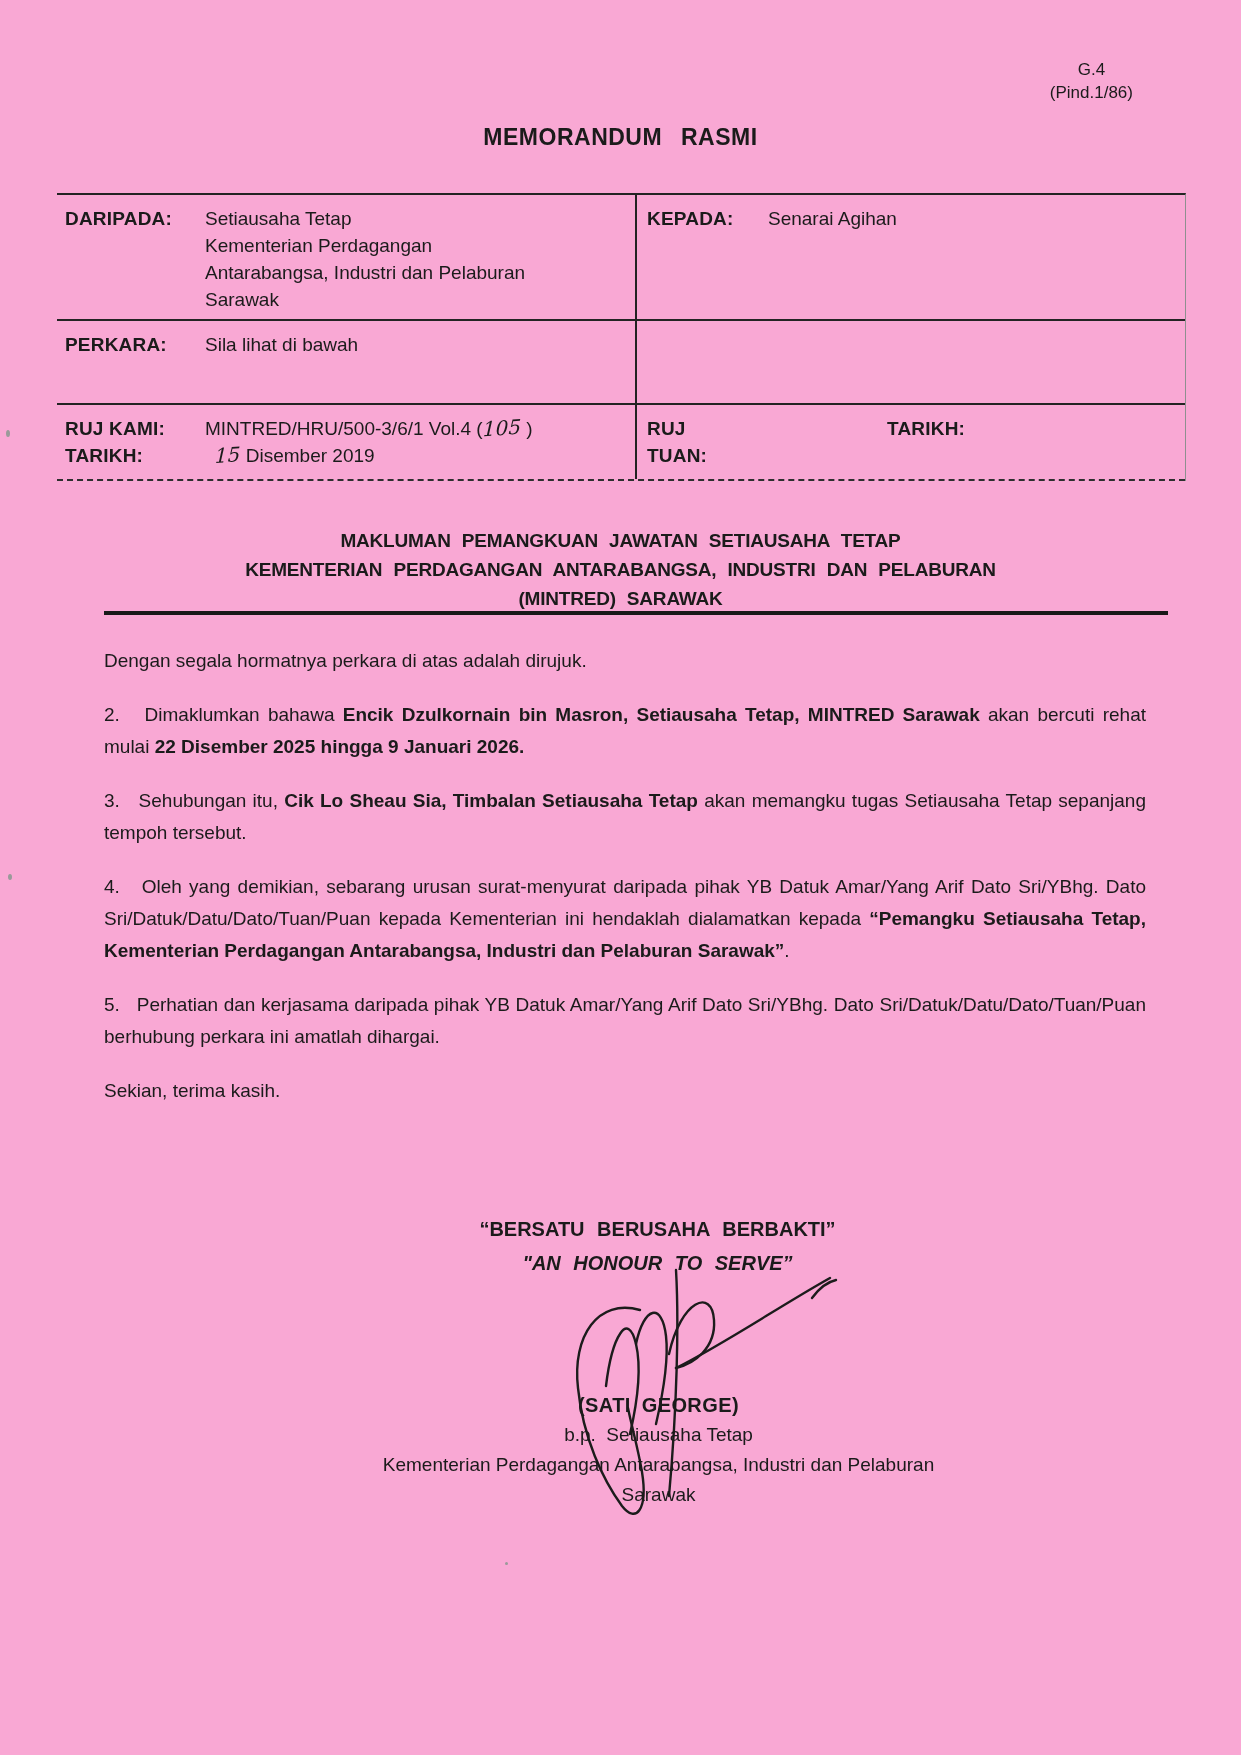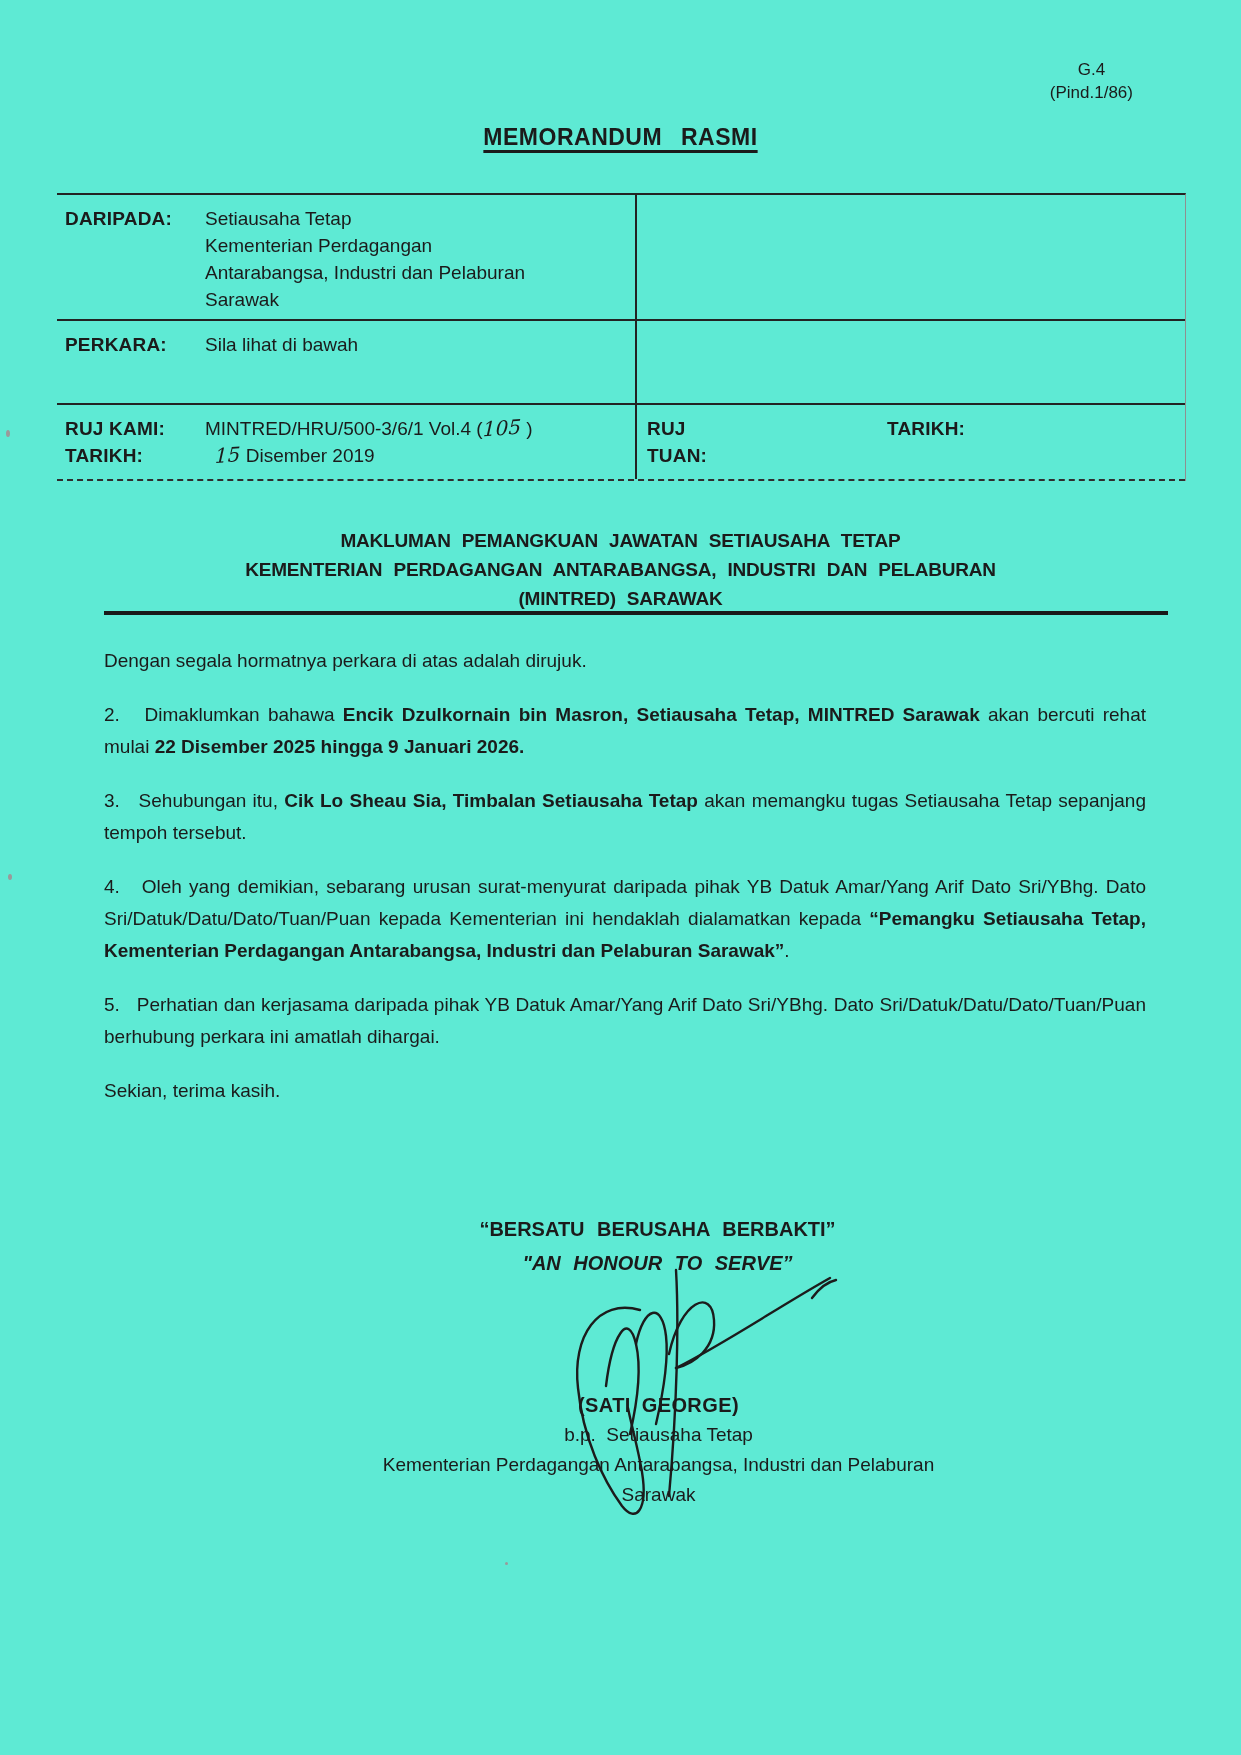--- a/index.html
+++ b/index.html
@@ -1,36 +1,35 @@
 <!DOCTYPE html>
 <html><head>
 <meta charset="utf-8">
 <style>
   html,body{margin:0;padding:0;background:#ffffff;}
   .page{
     position:relative;
     width:1241px;height:1755px;
-    background:#5eead4;
+    background:#f9a8d4;
     font-family:"Liberation Sans", sans-serif;
     color:#1b1b1b;
     overflow:hidden;
   }
   
   .form-code{
     position:absolute;top:58px;right:108px;
     text-align:center;font-size:17px;line-height:23px;
   }
   
   .title{
     position:absolute;top:124px;left:0;width:100%;
     text-align:center;font-size:23px;font-weight:bold;
     word-spacing:12px;letter-spacing:.5px;
   }
   .title span{
-    text-decoration:underline;
     text-decoration-thickness:2.5px;
     text-underline-offset:5px;
   }
   
   .memo-table{
     position:absolute;top:193px;left:57px;width:1128px;
     border-top:2.5px solid #232323;
     border-right:1px solid #8f8f8f;
     font-size:19px;line-height:27px;
   }
@@ -108,20 +107,24 @@
     <div class="t-row r1">
       <div class="cell-l pair">
         <span class="lbl">DARIPADA:</span>
         <span class="val">
           <span>Setiausaha Tetap</span><br>
           <span>Kementerian Perdagangan</span><br>
           <span>Antarabangsa, Industri dan Pelaburan</span><br>
           <span>Sarawak</span>
         </span>
       </div>
+      <div class="cell-r pair pair-r">
+        <span class="lbl">KEPADA:</span>
+        <span class="val">Senarai Agihan</span>
+      </div>
     </div>
 
     <div class="t-row r2">
       <div class="cell-l pair">
         <span class="lbl">PERKARA:</span>
         <span class="val">Sila lihat di bawah</span>
       </div>
     </div>
 
     <div class="t-row r3 last">

